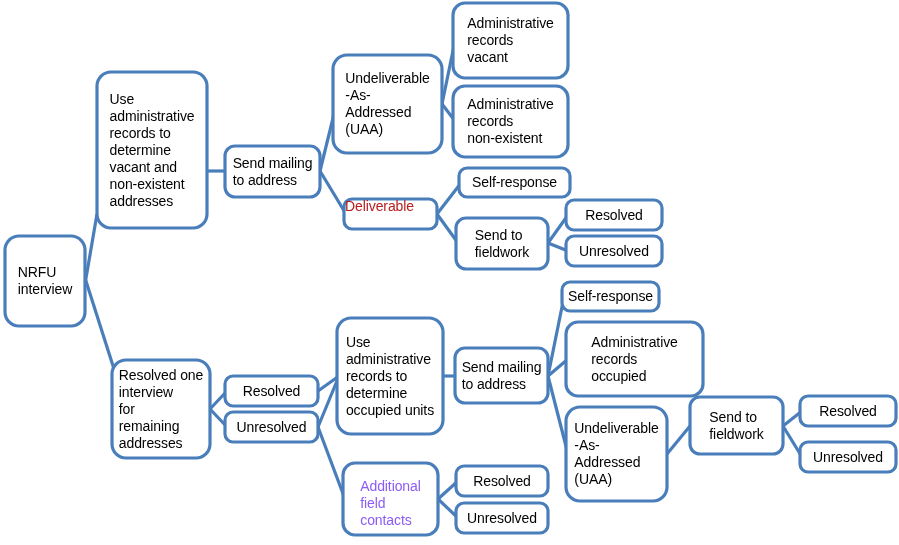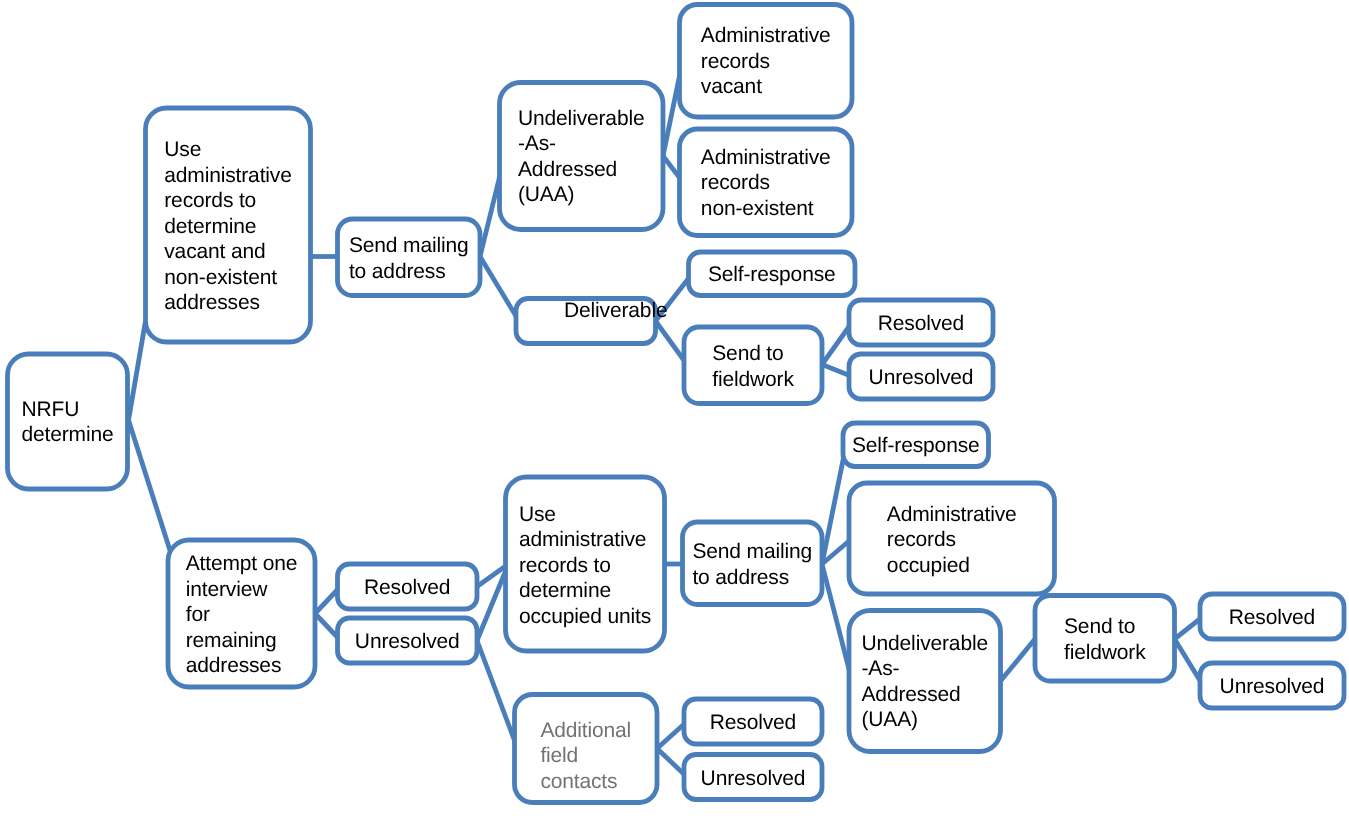--- a/index.html
+++ b/index.html
@@ -102,47 +102,47 @@
       <rect x="566" y="407" width="101" height="94" rx="14" ry="14" class="node-rect" stroke="#4A7EBB" fill="#FFFFFF"></rect>
       <rect x="690" y="397" width="93" height="57" rx="10" ry="10" class="node-rect" stroke="#4A7EBB" fill="#FFFFFF"></rect>
       <rect x="800" y="396" width="96" height="30" rx="8" ry="8" class="node-rect" stroke="#4A7EBB" fill="#FFFFFF"></rect>
       <rect x="800" y="442" width="96" height="30" rx="8" ry="8" class="node-rect" stroke="#4A7EBB" fill="#FFFFFF"></rect>
       <rect x="343" y="463" width="95" height="72" rx="12" ry="12" class="node-rect" stroke="#4A7EBB" fill="#FFFFFF"></rect>
       <rect x="456" y="466" width="92" height="30" rx="8" ry="8" class="node-rect" stroke="#4A7EBB" fill="#FFFFFF"></rect>
       <rect x="456" y="503" width="92" height="30" rx="8" ry="8" class="node-rect" stroke="#4A7EBB" fill="#FFFFFF"></rect>
     </svg>
   <div id="label-layer">
       <div class="node-label" style="left: 5px; top: 236px; width: 80px; height: 90px; color: rgb(0, 0, 0);">NRFU
-determine</div>
+interview</div>
       <div class="node-label" style="left: 97px; top: 72px; width: 110px; height: 156px; color: rgb(0, 0, 0);">Use
 administrative
 records to
 determine
 vacant and
 non-existent
 addresses</div>
       <div class="node-label" style="left: 225px; top: 146px; width: 95px; height: 51px; color: rgb(0, 0, 0);">Send mailing
 to address</div>
       <div class="node-label" style="left: 333px; top: 55px; width: 109px; height: 98px; color: rgb(0, 0, 0);">Undeliverable
 -As-
 Addressed
 (UAA)</div>
       <div class="node-label" style="left: 453px; top: 3px; width: 115px; height: 75px; color: rgb(0, 0, 0);">Administrative
 records
 vacant</div>
       <div class="node-label" style="left: 453px; top: 86px; width: 115px; height: 71px; color: rgb(0, 0, 0);">Administrative
 records
 non-existent</div>
-      <div class="node-label" style="left: 364px; top: 199px; width: 93px; height: 14px; color: #000000;">Deliverable</div>
+      <div class="node-label" style="left: 333px; top: 199px; width: 93px; height: 14px; color: #b91c1c;">Deliverable</div>
       <div class="node-label" style="left: 459px; top: 168px; width: 111px; height: 29px; color: rgb(0, 0, 0);">Self-response</div>
       <div class="node-label" style="left: 456px; top: 218px; width: 92px; height: 51px; color: rgb(0, 0, 0);">Send to
 fieldwork</div>
       <div class="node-label" style="left: 566px; top: 200px; width: 96px; height: 30px; color: rgb(0, 0, 0);">Resolved</div>
       <div class="node-label" style="left: 566px; top: 236px; width: 96px; height: 30px; color: rgb(0, 0, 0);">Unresolved</div>
-      <div class="node-label" style="left: 112px; top: 360px; width: 98px; height: 98px; color: rgb(0, 0, 0);">Attempt one
+      <div class="node-label" style="left: 112px; top: 360px; width: 98px; height: 98px; color: rgb(0, 0, 0);">Resolved one
 interview
 for
 remaining
 addresses</div>
       <div class="node-label" style="left: 225px; top: 376px; width: 93px; height: 30px; color: rgb(0, 0, 0);">Resolved</div>
       <div class="node-label" style="left: 225px; top: 412px; width: 93px; height: 30px; color: rgb(0, 0, 0);">Unresolved</div>
       <div class="node-label" style="left: 337px; top: 318px; width: 106px; height: 116px; color: rgb(0, 0, 0);">Use
 administrative
 records to
 determine
@@ -154,19 +154,19 @@
 records
 occupied</div>
       <div class="node-label" style="left: 566px; top: 407px; width: 101px; height: 94px; color: rgb(0, 0, 0);">Undeliverable
 -As-
 Addressed
 (UAA)</div>
       <div class="node-label" style="left: 690px; top: 397px; width: 93px; height: 57px; color: rgb(0, 0, 0);">Send to
 fieldwork</div>
       <div class="node-label" style="left: 800px; top: 396px; width: 96px; height: 30px; color: rgb(0, 0, 0);">Resolved</div>
       <div class="node-label" style="left: 800px; top: 442px; width: 96px; height: 30px; color: rgb(0, 0, 0);">Unresolved</div>
-      <div class="node-label" style="left: 343px; top: 463px; width: 95px; height: 80px; color: #737373;">Additional
+      <div class="node-label" style="left: 343px; top: 463px; width: 95px; height: 80px; color: #8b5cf6;">Additional
 field
 contacts</div>
       <div class="node-label" style="left: 456px; top: 466px; width: 92px; height: 30px; color: rgb(0, 0, 0);">Resolved</div>
       <div class="node-label" style="left: 456px; top: 503px; width: 92px; height: 30px; color: rgb(0, 0, 0);">Unresolved</div>
     </div>
 </div>
 
 </body></html>

